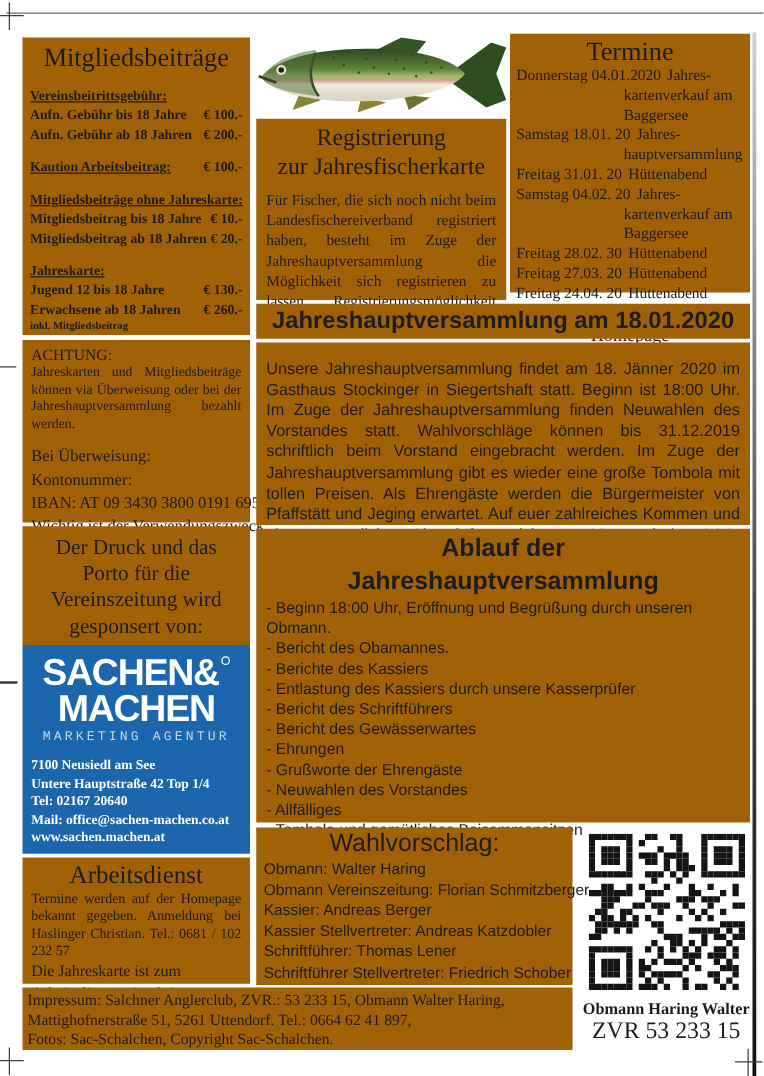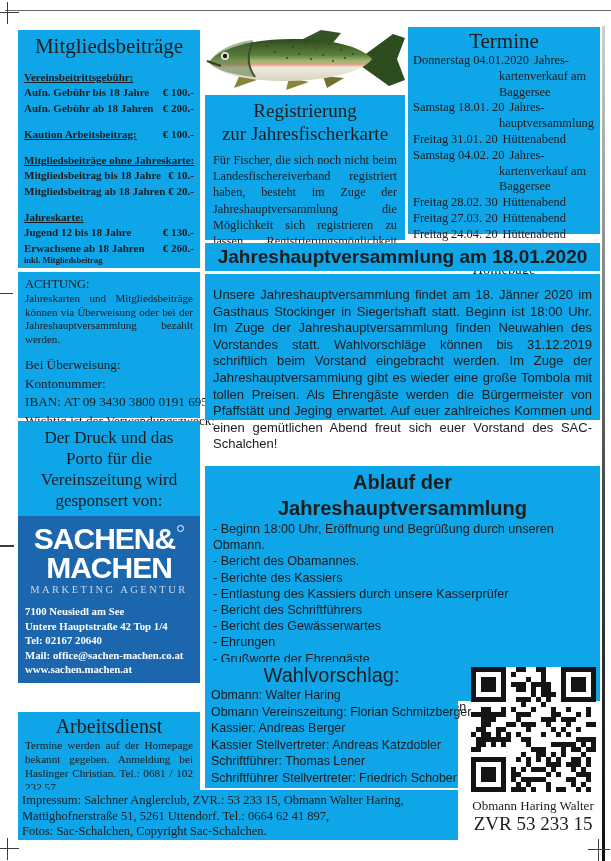--- a/index.html
+++ b/index.html
@@ -1,19 +1,19 @@
 <!DOCTYPE html>
 <html><head>
 <meta charset="utf-8">
 <style>
   html,body{margin:0;padding:0;}
   body{width:611px;height:861px;background:#fdfdfd;overflow:hidden;
        font-family:"Liberation Serif", "DejaVu Serif", serif;color:#1c1c1c;}
   .page{position:relative;width:611px;height:861px;background:#ffffff;}
-  .box{position:absolute;background:#0ea5e9;box-sizing:border-box;}
+  .box{position:absolute;background:#a16207;box-sizing:border-box;}
   .sans{font-family:"Liberation Sans","DejaVu Sans",sans-serif;}
 
   
   .hairline-top{position:absolute;left:5px;top:10px;width:606px;height:1px;background:#6a6a6a;}
   .edge-right{position:absolute;left:602px;top:26px;width:3px;height:835px;
               background:linear-gradient(#cfcfcf,#4a4a4a 55%,#101010);}
   .tick{position:absolute;background:#3c3c3c;}
   .cropmark{position:absolute;width:22px;height:22px;}
   .cropmark::before{content:"";position:absolute;left:0;right:0;top:10px;height:1px;background:#3c3c3c;}
   .cropmark::after{content:"";position:absolute;top:0;bottom:0;left:10px;width:1px;background:#3c3c3c;}
@@ -39,26 +39,26 @@
 
   
   #box-sponsor-head{left:18px;top:421px;width:182px;height:95px;padding:6px 8px;}
   #box-sponsor-head .s-heading{font-size:17px;line-height:21px;text-align:center;}
   #box-sponsor-blue{left:18px;top:516px;width:182px;height:167px;padding:8px 7px 0 7px;color:#fff;}
   .logo-wrap{text-align:center;margin-top:0;}
   .logo-l1,.logo-l2{font-family:"Liberation Sans","DejaVu Sans",sans-serif;font-weight:bold;
                     font-size:30px;line-height:29px;letter-spacing:-1px;color:#fff;}
   .tm-ring{display:inline-block;width:5px;height:5px;border:1.5px solid #fff;border-radius:50%;
            vertical-align:top;margin:1px 0 0 2px;}
-  .logo-sub{font-family:Liberation Serif, serif;font-size:10.5px;letter-spacing:2.5px;
+  .logo-sub{font-family:Liberation Mono, monospace;font-size:10.5px;letter-spacing:2.5px;
             color:#c9d6e8;margin-top:2px;}
   .s-address{margin-top:9px;font-weight:bold;font-size:10.8px;line-height:14.5px;}
 
   
-  #box-arbeitsdienst{left:18px;top:686px;width:182px;height:101px;padding:3px 7px;margin-top:26px;}
+  #box-arbeitsdienst{left:18px;top:686px;width:182px;height:101px;padding:3px 7px;}
   #box-arbeitsdienst .ad-title{font-size:20px;text-align:center;line-height:23px;}
   #box-arbeitsdienst .ad-body{font-size:11.2px;line-height:14px;text-align:justify;}
   #box-arbeitsdienst .ad-body2{font-size:12.8px;line-height:17px;margin-top:1px;}
 
   
   #box-impressum{left:18px;top:790px;width:440px;height:50px;padding:3px 4px;}
   #box-impressum div{font-size:12.5px;line-height:15.5px;}
 
   
   #fish{position:absolute;left:205px;top:28px;width:200px;height:64px;}
@@ -76,33 +76,33 @@
   .t-date{margin-right:5px;}
   .t-footer{font-size:14.5px;line-height:17px;text-align:center;margin-top:1px;}
 
   
   #box-jhv-header{left:205px;top:243px;width:395px;height:28px;display:flex;align-items:center;justify-content:center;}
   #box-jhv-header .h{font-weight:bold;font-size:19px;}
   #box-jhv-body{left:205px;top:274px;width:395px;height:146px;padding:13px 8px 0 8px;}
   #box-jhv-body .b{font-size:13px;line-height:16.6px;text-align:justify;}
 
   
-  #box-ablauf{left:205px;top:423px;width:395px;height:235px;padding:3px 8px;margin-top:43px;}
+  #box-ablauf{left:205px;top:423px;width:395px;height:235px;padding:3px 8px;}
   #box-ablauf .ab-title{font-weight:bold;font-size:20px;line-height:26px;text-align:center;}
   #box-ablauf .ab-item{font-size:12.6px;line-height:16.2px;}
 
   
   #box-wahl{left:205px;top:662px;width:253px;height:126px;padding:1px 6px;}
   #box-wahl .w-title{font-size:20px;line-height:24px;text-align:center;}
   #box-wahl .w-entry{font-size:12.4px;line-height:16.6px;white-space:nowrap;}
 
   
   #qr-block{position:absolute;left:466px;top:662px;width:134px;text-align:center;}
   #qr-code{display:inline-block;width:125px;height:125px;background:#fff;margin-top:5px;}
-  .qr-caption{font-size:13px;line-height:15px;margin-top:2px;}
+  .qr-caption{font-size:13px;line-height:15px;margin-top:2px;font-weight:bold;}
   .qr-zvr{font-size:19px;line-height:22px;}
 </style>
 </head>
 <body>
 
 <div class="page">
 
   <div class="hairline-top"></div>
   <div class="edge-right"></div>
   <div class="cropmark" style="left:-3px;top:2px;"></div>

